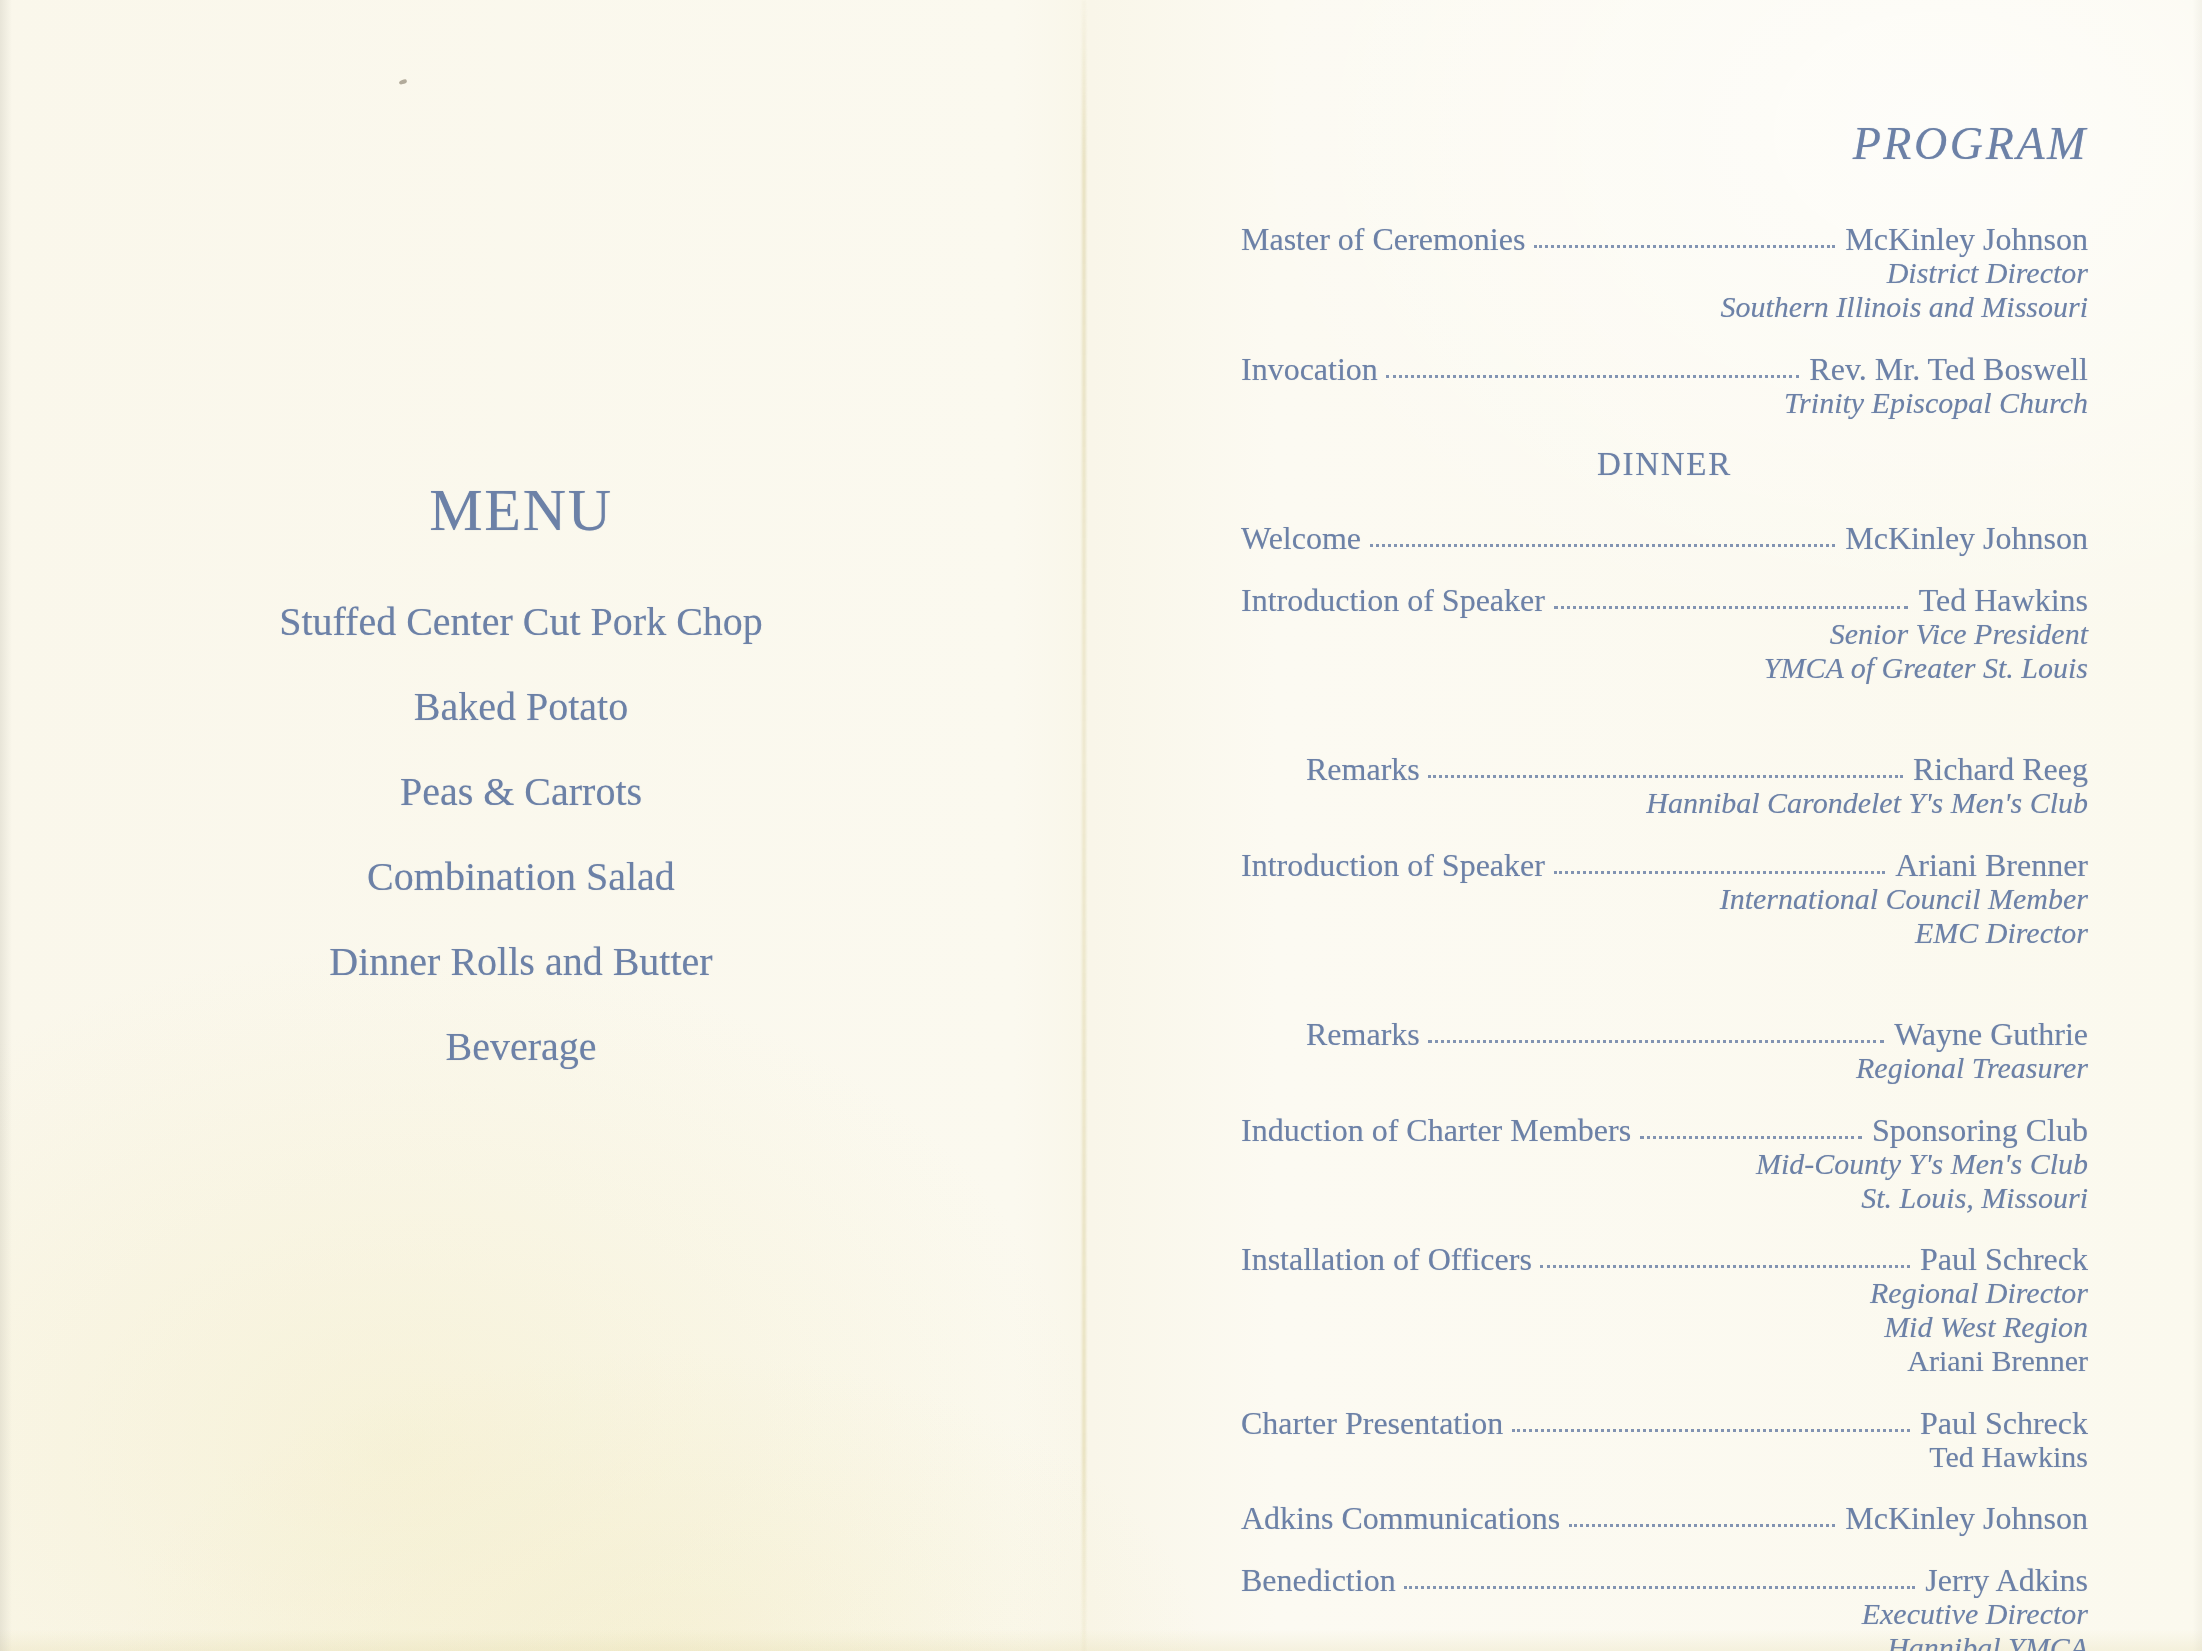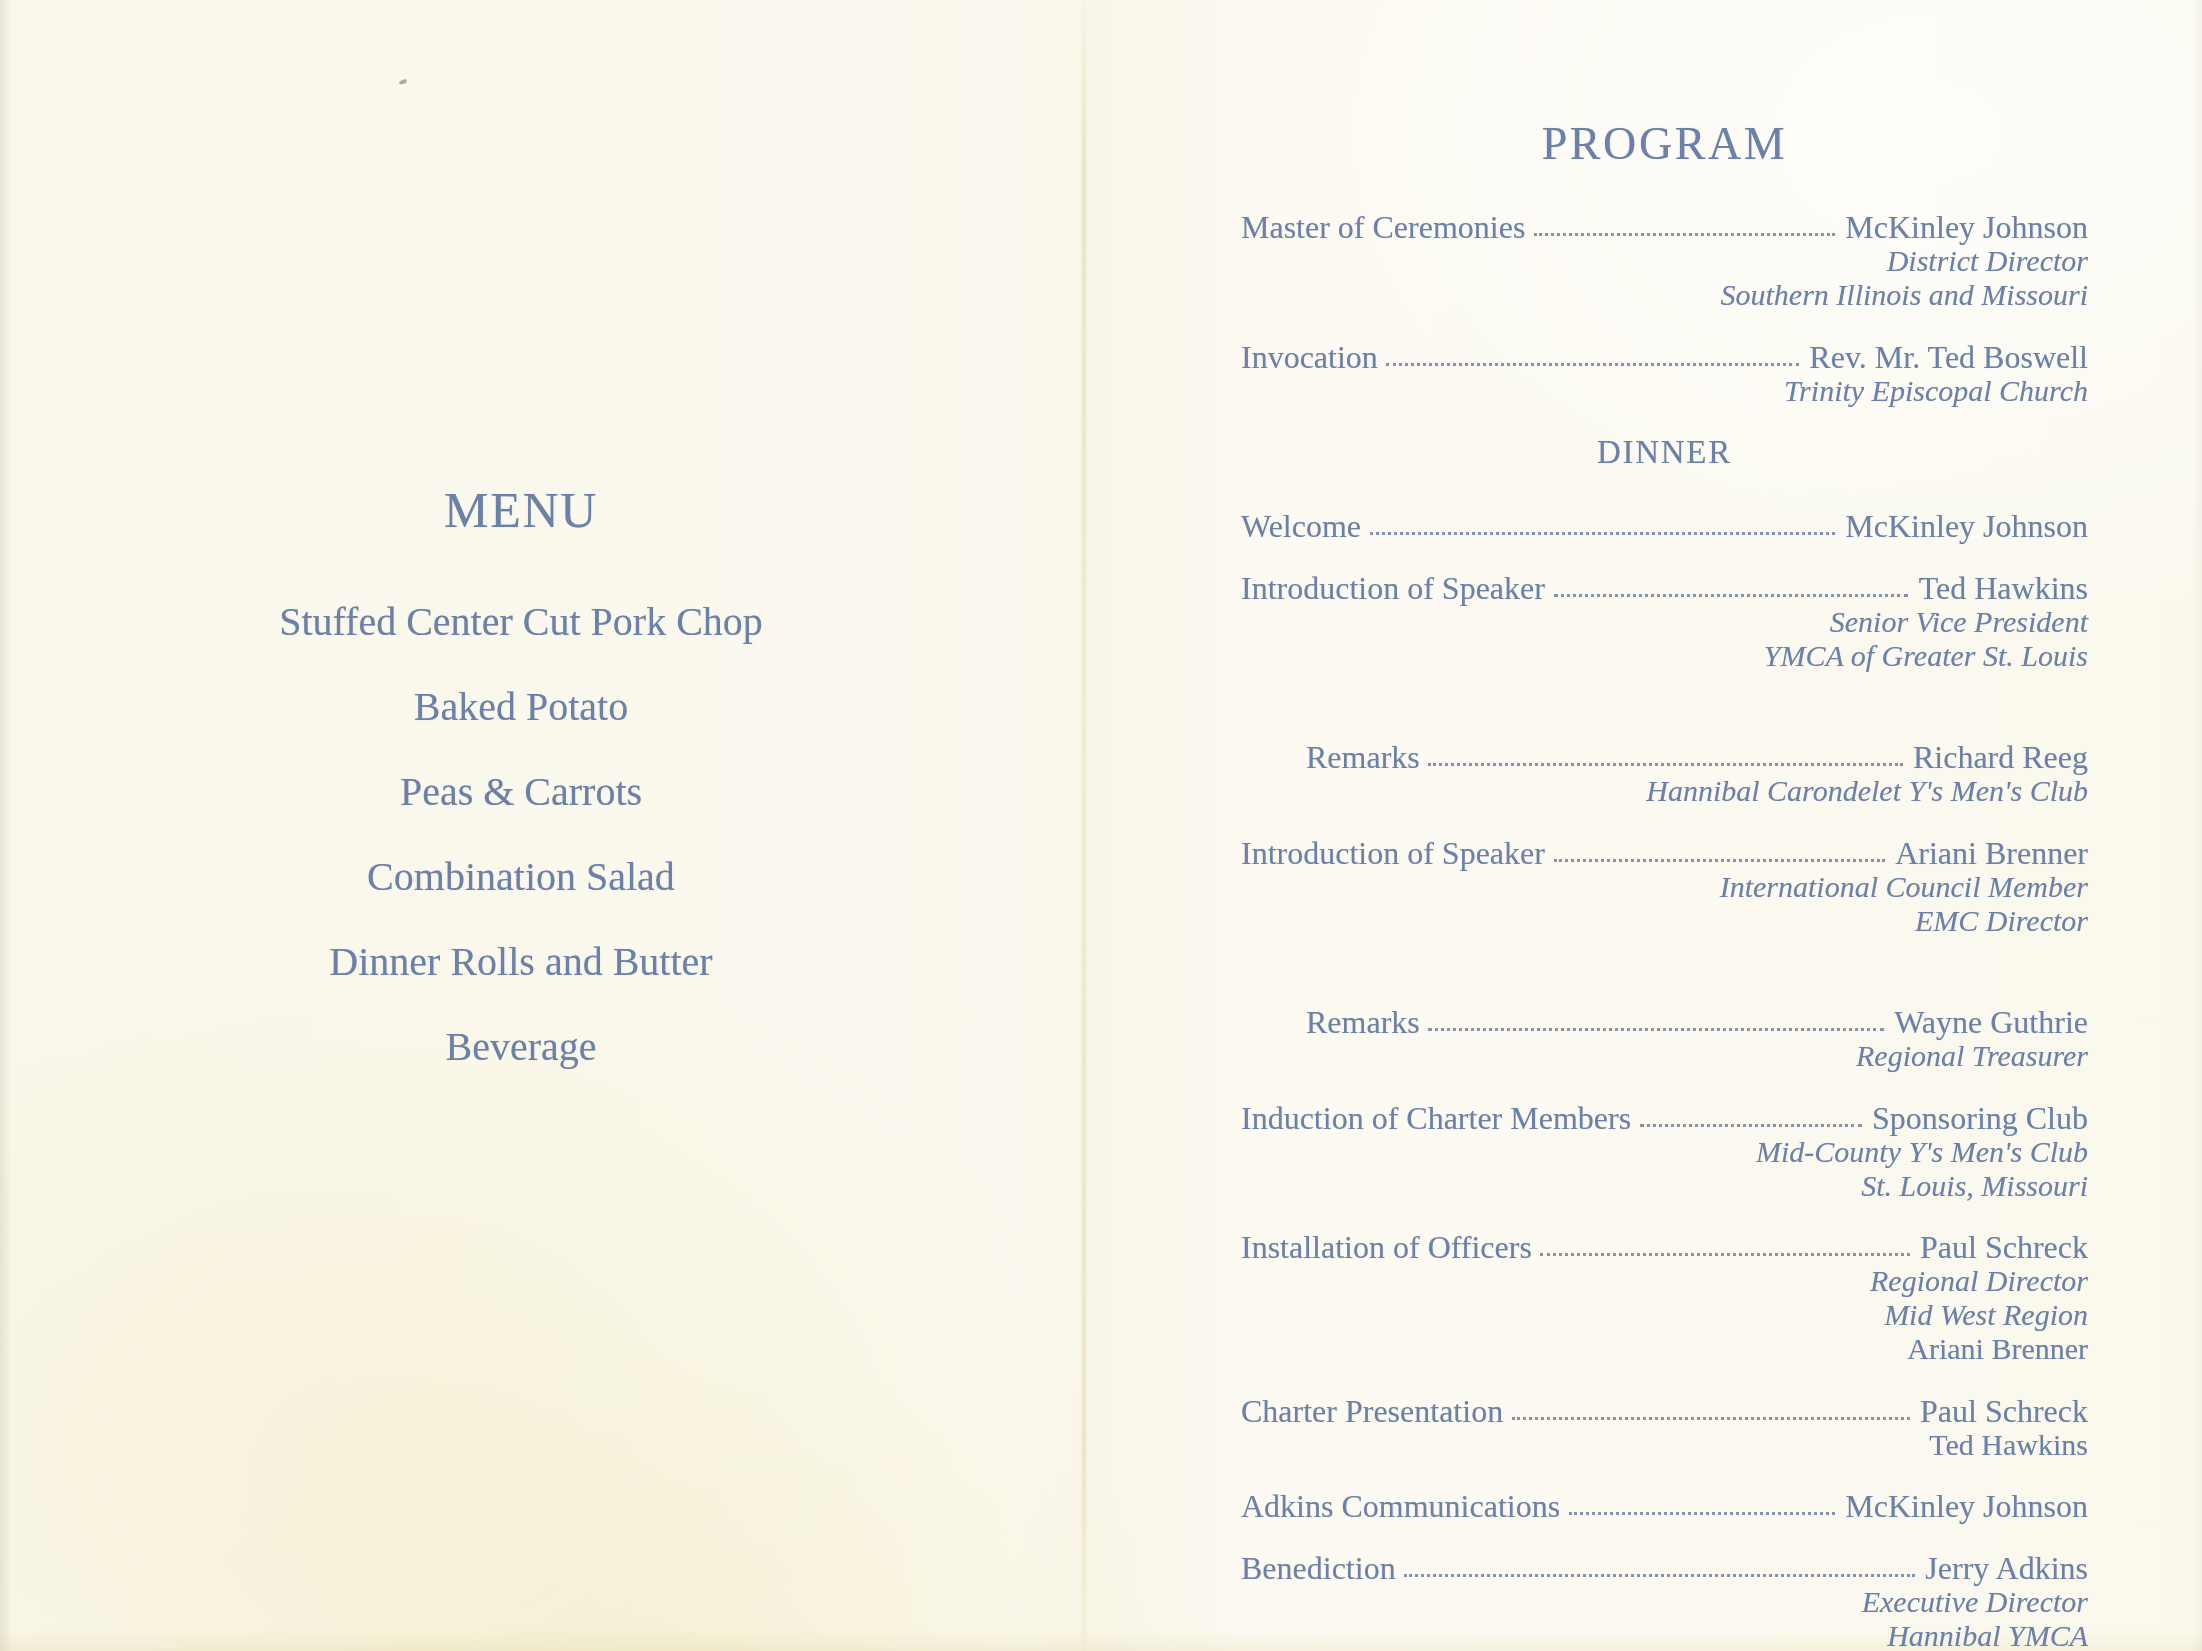--- a/index.html
+++ b/index.html
@@ -52,46 +52,47 @@
   }
 
   
   .menu {
     position: absolute;
     left: 177px; top: 482px;
     width: 688px;
     text-align: center;
   }
   .menu-title {
-    font-size: 50px;
+    font-size: 60px;
     line-height: 57px;
     letter-spacing: 1.7px;
     margin-bottom: 60px;
     text-shadow: 0 0 0.9px rgba(108,129,167,0.55);
   }
   .menu-item {
     font-size: 40px;
     line-height: 45px;
     margin-bottom: 40px;
     text-shadow: 0 0 0.9px rgba(108,129,167,0.45);
   }
 
   
   .program {
     position: absolute;
     left: 1241px; top: 117px;
     width: 847px;
   }
   .program-title {
-    text-align: center;
+    text-align: right;
     font-size: 46px;
     line-height: 53px;
     letter-spacing: 2.6px;
-    margin-bottom: 40px;
+    margin-bottom: 52px;
     text-shadow: 0 0 0.9px rgba(108,129,167,0.55);
+    font-style: italic;
   }
   .entry {
     margin-bottom: 27.5px;
     font-size: 32px;
     line-height: 34px;
     text-shadow: 0 0 0.9px rgba(108,129,167,0.4);
   }
   .entry-row { display: flex; align-items: baseline; }
   .entry.indent .entry-label { padding-left: 65px; margin-top: 40px; }
   .entry-label, .entry-name { white-space: nowrap; text-align: right; }

